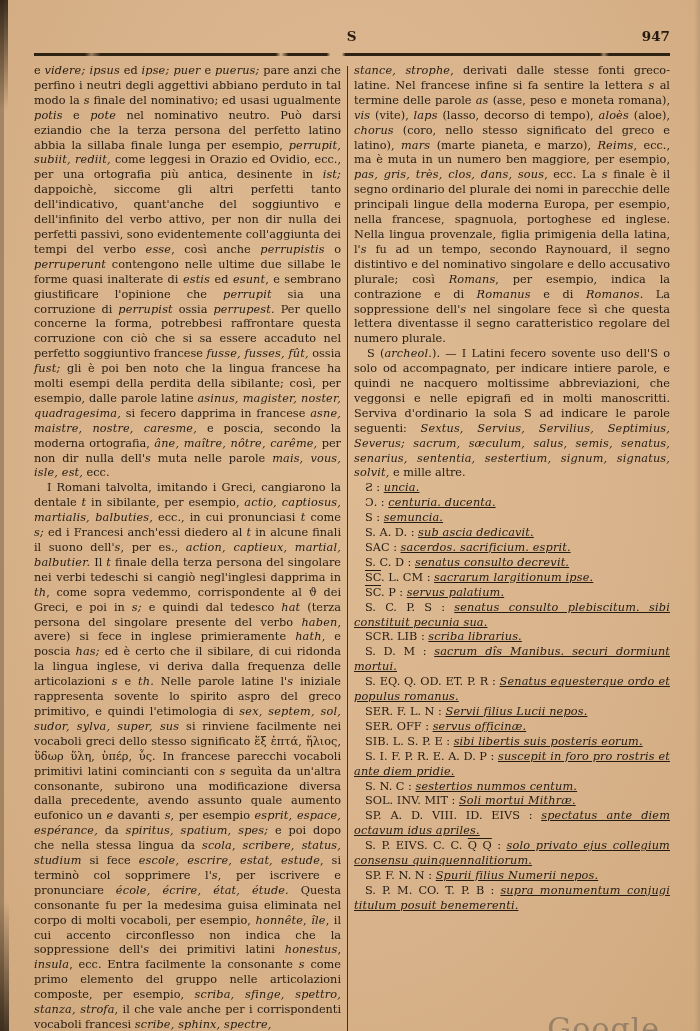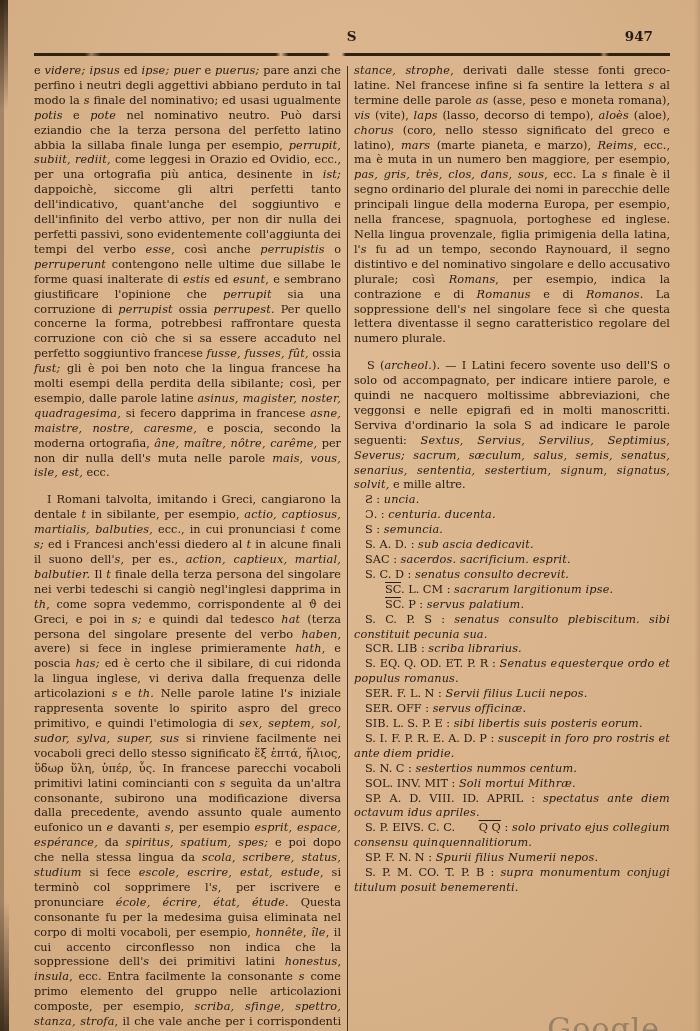--- a/index.html
+++ b/index.html
@@ -12,41 +12,41 @@
   }
   .page{
     position:absolute;inset:0;
     background:radial-gradient(ellipse at 50% 40%, #debb94 0%, #d8b28a 60%, #d0a97e 100%);
   }
   .page-inner{position:absolute;left:34px;right:30px;top:28px;}
 
   
   .header{position:relative;height:22px;font-weight:bold;font-size:13.5px;}
   .header-letter{position:absolute;left:0;right:0;text-align:center;letter-spacing:1px;}
-  .header-pagenum{position:absolute;right:17px;top:0;text-align:right;}
+  .header-pagenum{position:absolute;right:0;top:0;text-align:right;}
   .header-rule{
     height:3px;margin-top:3px;
     background:linear-gradient(90deg,
       #2e2213 0%, #2e2213 8%, rgba(46,34,19,.35) 9%, #2e2213 10.5%,
       #2e2213 38%, rgba(46,34,19,0) 38.8%, #2e2213 40%,
       #2e2213 46%, rgba(46,34,19,0) 46.6%, rgba(46,34,19,0) 48.4%, #2e2213 49%,
       #2e2213 89%, rgba(46,34,19,.3) 89.6%, #2e2213 90.4%, #2e2213 100%);
   }
 
   
   .cols{display:flex;margin-top:8px;align-items:stretch;}
   .col{width:307px;font-size:11.3px;line-height:14.9px;text-align:justify;}
   .col-right{flex:1;}
   .col-divider{width:1px;background:#42301d;margin:2px 6px 0 6px;}
 
   p.para{margin:0;}
-  p.para.indent{text-indent:13px;margin-top:12px;}
+  p.para.indent{text-indent:13px;}
   p.abbr-item{margin:0;text-indent:11px;}
-  p.abbr-item .def{font-style:italic;}
-  .ov{text-decoration:overline;margin-left:20px;}
+  p.abbr-item .def{font-style:italic;text-decoration:underline;}
+  .ov{text-decoration:overline;}
   i{letter-spacing:.15px;}
 
   
   .edge-left{position:absolute;left:0;top:0;width:4px;height:100%;
     background:rgba(40,28,16,.28);}
   .edge-left-top{position:absolute;left:0;top:0;width:8px;height:110px;
     background:linear-gradient(180deg, rgba(35,24,13,.85), rgba(35,24,13,0));}
   .edge-left-bottom{position:absolute;left:0;bottom:0;width:9px;height:130px;
     background:linear-gradient(0deg, rgba(35,24,13,.8), rgba(35,24,13,0));}
   .edge-right{position:absolute;right:0;top:0;width:6px;height:100%;
@@ -81,28 +81,29 @@
           <p class="abbr-item"><span class="abbr">Ƨ</span> : <span class="def"><i>uncia.</i></span></p>
           <p class="abbr-item"><span class="abbr">Ɔ.</span> : <span class="def"><i>centuria. ducenta.</i></span></p>
           <p class="abbr-item"><span class="abbr">S</span> : <span class="def"><i>semuncia.</i></span></p>
           <p class="abbr-item"><span class="abbr">S. A. D.</span> : <span class="def"><i>sub ascia dedicavit.</i></span></p>
           <p class="abbr-item"><span class="abbr">SAC</span> : <span class="def"><i>sacerdos. sacrificium. esprit.</i></span></p>
           <p class="abbr-item"><span class="abbr">S. C. D</span> : <span class="def"><i>senatus consulto decrevit.</i></span></p>
           <p class="abbr-item"><span class="abbr"><span class="ov">SC</span>. L. CM</span> : <span class="def"><i>sacrarum largitionum ipse.</i></span></p>
           <p class="abbr-item"><span class="abbr"><span class="ov">SC</span>. P</span> : <span class="def"><i>servus palatium.</i></span></p>
           <p class="abbr-item"><span class="abbr">S. C. P. S</span> : <span class="def"><i>senatus consulto plebiscitum. sibi constituit pecunia sua.</i></span></p>
           <p class="abbr-item"><span class="abbr">SCR. LIB</span> : <span class="def"><i>scriba librarius.</i></span></p>
+          <p class="abbr-item"><span class="abbr">S. D. M</span> : <span class="def"><i>sacrum dîs Manibus. securi dormiunt mortui.</i></span></p>
           <p class="abbr-item"><span class="abbr">S. EQ. Q. OD. ET. P. R</span> : <span class="def"><i>Senatus equesterque ordo et populus romanus.</i></span></p>
           <p class="abbr-item"><span class="abbr">SER. F. L. N</span> : <span class="def"><i>Servii filius Lucii nepos.</i></span></p>
           <p class="abbr-item"><span class="abbr">SER. OFF</span> : <span class="def"><i>servus officinæ.</i></span></p>
           <p class="abbr-item"><span class="abbr">SIB. L. S. P. E</span> : <span class="def"><i>sibi libertis suis posteris eorum.</i></span></p>
           <p class="abbr-item"><span class="abbr">S. I. F. P. R. E. A. D. P</span> : <span class="def"><i>suscepit in foro pro rostris et ante diem pridie.</i></span></p>
           <p class="abbr-item"><span class="abbr">S. N. C</span> : <span class="def"><i>sestertios nummos centum.</i></span></p>
           <p class="abbr-item"><span class="abbr">SOL. INV. MIT</span> : <span class="def"><i>Soli mortui Mithræ.</i></span></p>
-          <p class="abbr-item"><span class="abbr">SP. A. D. VIII. ID. APRIL</span> : <span class="def"><i>spectatus ante diem octavum idus apriles.</i></span></p>
+          <p class="abbr-item"><span class="abbr">SP. A. D. VIII. ID. EIVS</span> : <span class="def"><i>spectatus ante diem octavum idus apriles.</i></span></p>
           <p class="abbr-item"><span class="abbr">S. P. EIVS. C. C. <span class="ov">Q Q</span></span> : <span class="def"><i>solo privato ejus collegium consensu quinquennalitiorum.</i></span></p>
           <p class="abbr-item"><span class="abbr">SP. F. N. N</span> : <span class="def"><i>Spurii filius Numerii nepos.</i></span></p>
           <p class="abbr-item"><span class="abbr">S. P. M. CO. T. P. B</span> : <span class="def"><i>supra monumentum conjugi titulum posuit benemerenti.</i></span></p>
         </div>
     </div>
 
   </div>
 
   <div class="edge-left"></div>
   <div class="edge-left-top"></div>

